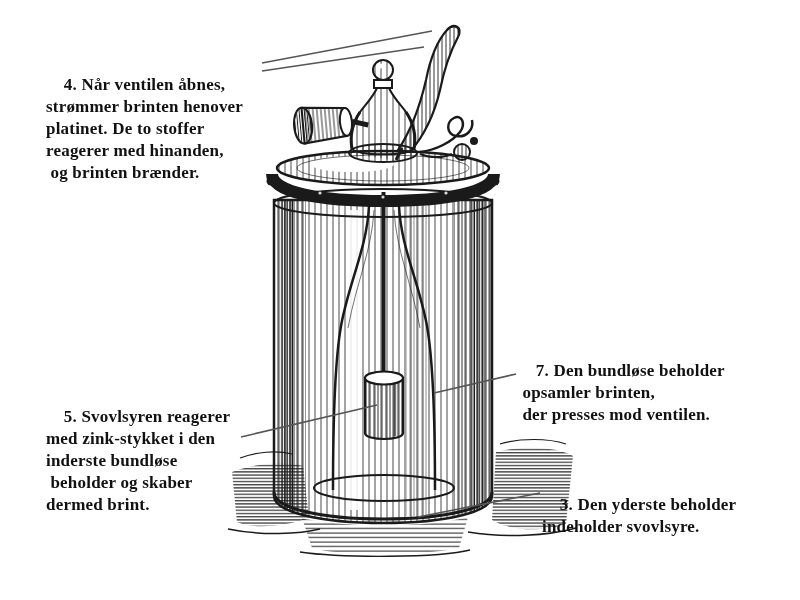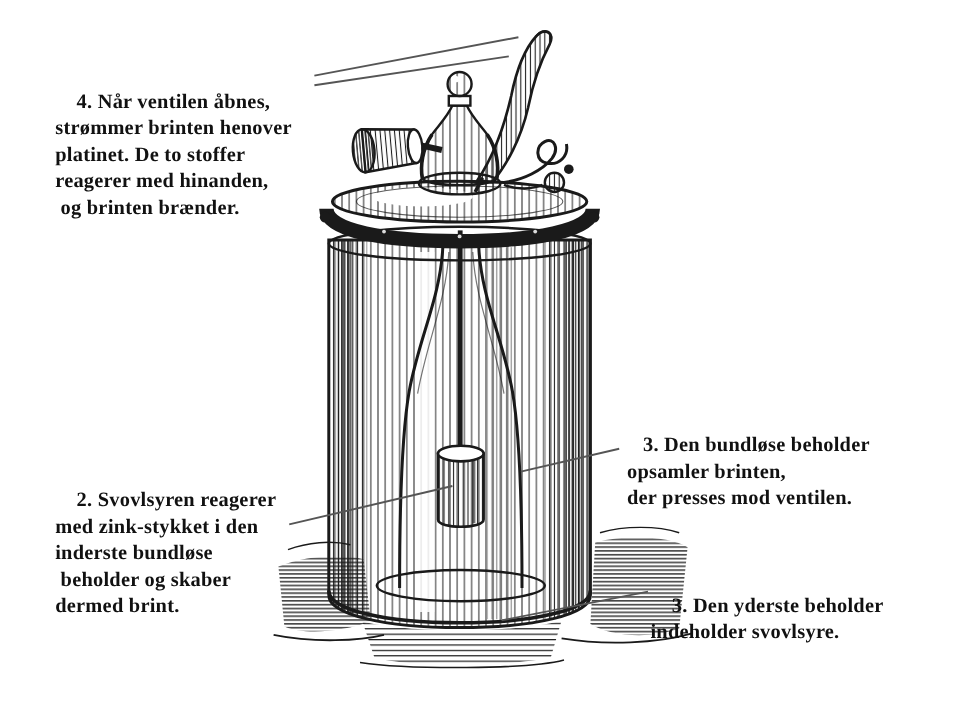--- a/index.html
+++ b/index.html
@@ -142,29 +142,29 @@
 
   <div class="ann" style="left:46px; top:52px; width:244px;">
     <span>4. Når ventilen åbnes,
 strømmer brinten henover
 platinet. De to stoffer
 reagerer med hinanden,
  og brinten brænder.</span>
   </div>
 
   <div class="ann" style="left:46px; top:384px; width:220px;">
-    <span>2. Svovlsyren reagerer
+    <span>5. Svovlsyren reagerer
 med zink-stykket i den
 inderste bundløse
  beholder og skaber
 dermed brint.</span>
   </div>
 
   <div class="ann" style="left:518px; top:338px; width:250px;">
-    <span>3. Den bundløse beholder
+    <span>7. Den bundløse beholder
  opsamler brinten,
  der presses mod ventilen.</span>
   </div>
 
   <div class="ann" style="left:542px; top:472px; width:240px;">
     <span>3. Den yderste beholder
 indeholder svovlsyre.</span>
   </div>
 
 </div>

